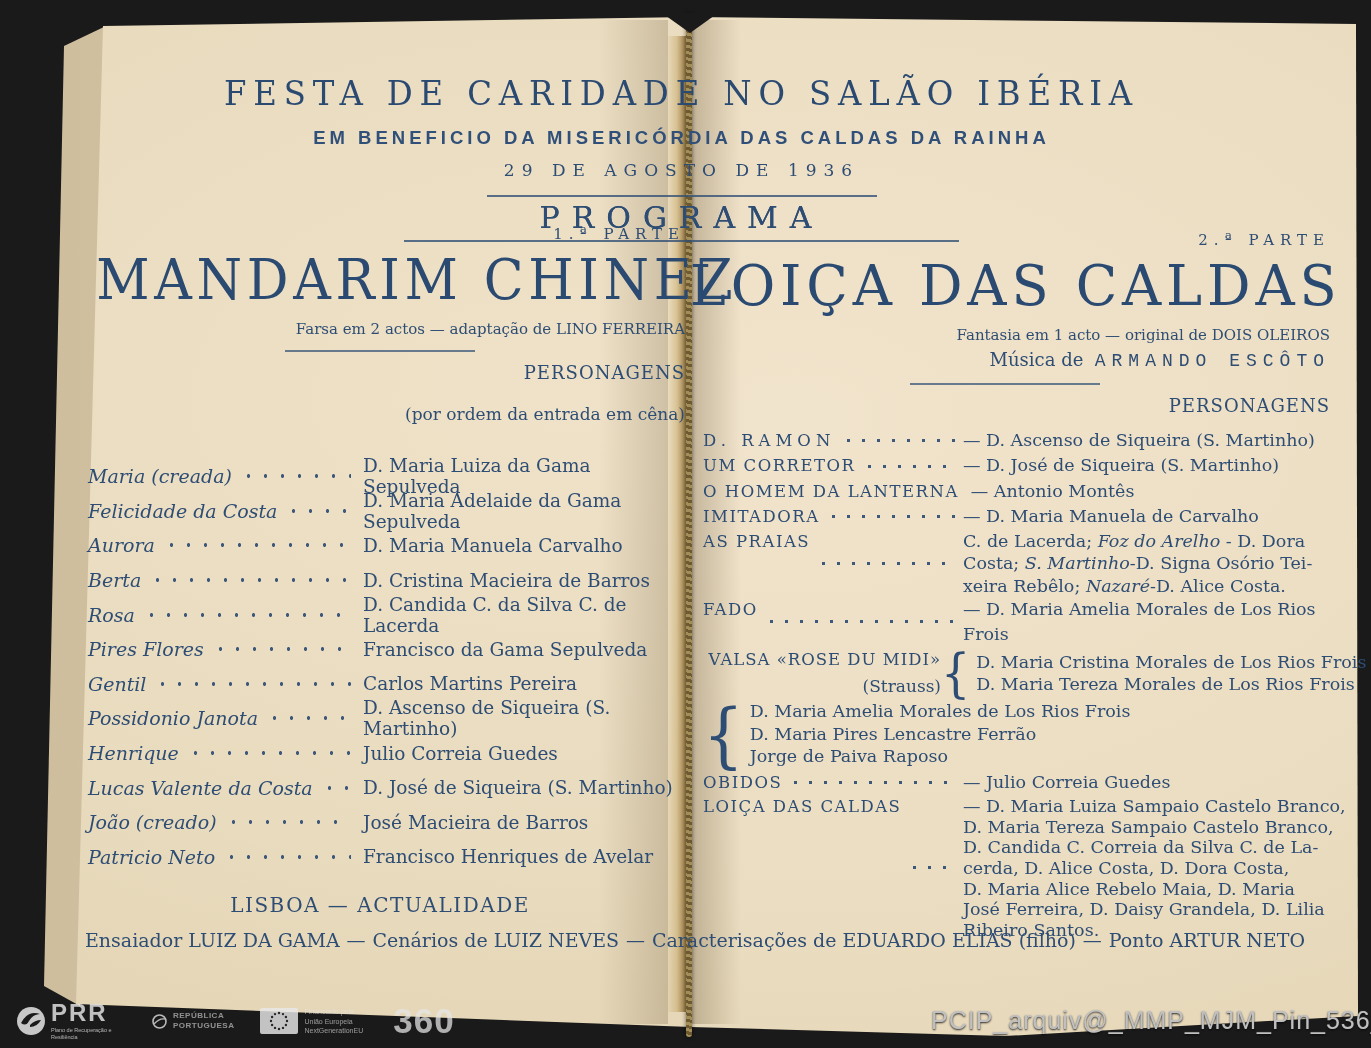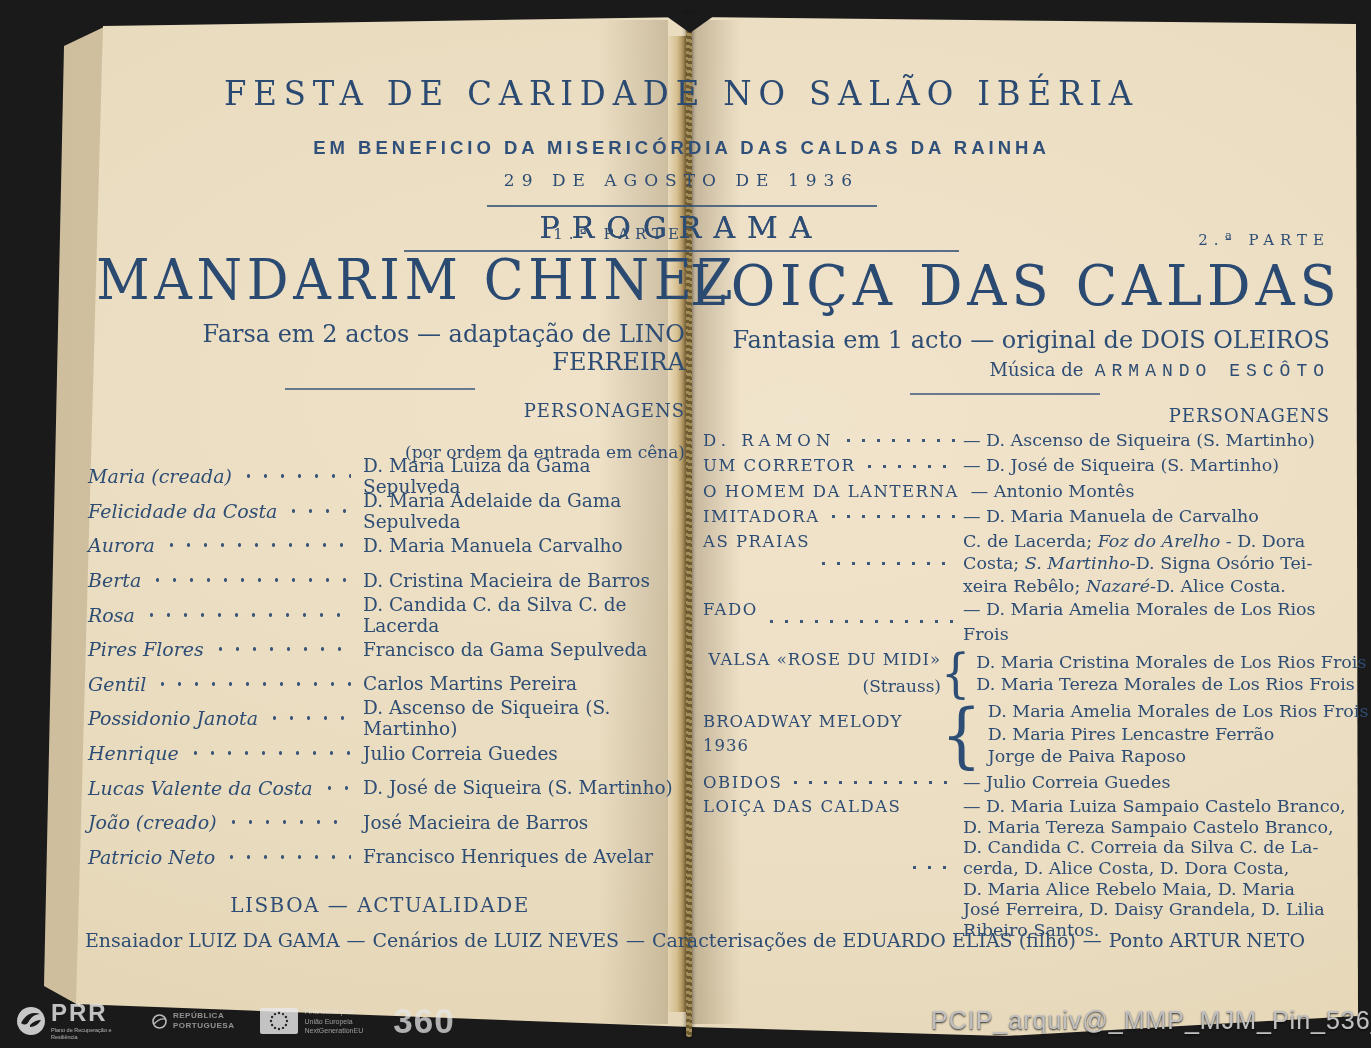--- a/index.html
+++ b/index.html
@@ -20,35 +20,35 @@
   .gilt{position:absolute;left:666px;top:36px;width:24px;height:976px;z-index:3;
     background:linear-gradient(90deg,rgba(150,120,60,0) 0%,rgba(195,165,100,.5) 45%,rgba(150,118,58,.8) 75%,rgba(108,84,40,.9) 100%);}
   .cord{position:absolute;left:686px;top:13px;width:6px;height:1024px;z-index:4;border-radius:3px;
     background:repeating-linear-gradient(14deg,#a38d58 0 3px,#6e5a30 3px 6px);box-shadow:0 0 4px rgba(0,0,0,.55);}
   .notch{position:absolute;left:662px;top:13px;width:0;height:0;z-index:4;
     border-left:28px solid transparent;border-right:28px solid transparent;border-top:20px solid #1a1a1a;}
   
   .content{position:absolute;inset:0;z-index:5;}
   .header{position:absolute;left:0;right:8px;top:74px;text-align:center;}
   .h-title{font-size:33px;letter-spacing:7px;color:#2b4a72;transform:scaleX(.98);}
-  .h-sub{margin-top:24px;font-family:"Liberation Sans",sans-serif;font-weight:700;font-size:18.5px;
+  .h-sub{margin-top:14px;font-family:"Liberation Sans",sans-serif;font-weight:700;font-size:18.5px;
          letter-spacing:4px;color:#30507a;}
   .h-date{margin-top:11px;font-size:17px;letter-spacing:7px;}
   .rule{background:#2e4d74;opacity:.78;height:2px;margin:0 auto;}
   .prog-rule-top{width:390px;margin-top:15px;}
   .h-prog{margin-top:3px;font-size:30px;letter-spacing:12px;text-shadow:0 0 .5px #2e4d74;}
   .prog-rule-bot{width:555px;margin-top:5px;}
   .col-head{position:absolute;text-align:right;}
   .lp-head{left:75px;top:225px;width:610px;}
   .rp-head{left:680px;top:231px;width:650px;}
   .part{font-size:15px;letter-spacing:6px;}
   .big-title{margin-top:4px;font-size:56px;letter-spacing:5px;white-space:nowrap;color:#2b4a72;}
   .bt-l{transform:scaleX(.93);}
   .bt-r{transform:scaleX(.97);}
-  .sub{margin-top:8px;font-size:24px;}
+  .sub{margin-top:8px;font-size:15px;}
   .music{margin-top:5px;font-size:18px;}
   .music-name{letter-spacing:6px;font-family:Liberation Mono, monospace;}
   .mini-rule{width:190px;margin-top:12px;opacity:.7;}
   .pers{margin-top:10px;font-size:18px;letter-spacing:1px;}
   .note{margin-top:21px;font-size:17px;}
   
   .lp-cast{position:absolute;left:88px;top:459px;width:597px;}
   .lrow{display:flex;align-items:center;height:34.6px;}
   .lrole{flex:0 0 auto;font-style:italic;font-size:19px;}
   .lleader{flex:1 1 auto;align-self:center;height:14px;margin:0 12px 0 8px;
@@ -241,23 +241,20 @@
             <span>VALSA «ROSE DU MIDI»</span>
             <span class="gsub">(Strauss)</span>
           </span>
         <span class="brace b2">{</span>
         <span class="rvalue">
           <div class="vline">D. Maria Cristina Morales de Los Rios Frois</div>
           <div class="vline">D. Maria Tereza Morales de Los Rios Frois</div>
         </span>
       </div>
       <div class="rrow group">
-        <span class="glabel">
-            <span>BROADWAY MELODY 1936</span>
-          </span>
         <span class="brace b3">{</span>
         <span class="rvalue">
           <div class="vline">D. Maria Amelia Morales de Los Rios Frois</div>
           <div class="vline">D. Maria Pires Lencastre Ferrão</div>
           <div class="vline">Jorge de Paiva Raposo</div>
         </span>
       </div>
       <div class="rrow">
           <span class="rlabel">OBIDOS</span>
           <span class="rleader"></span>

